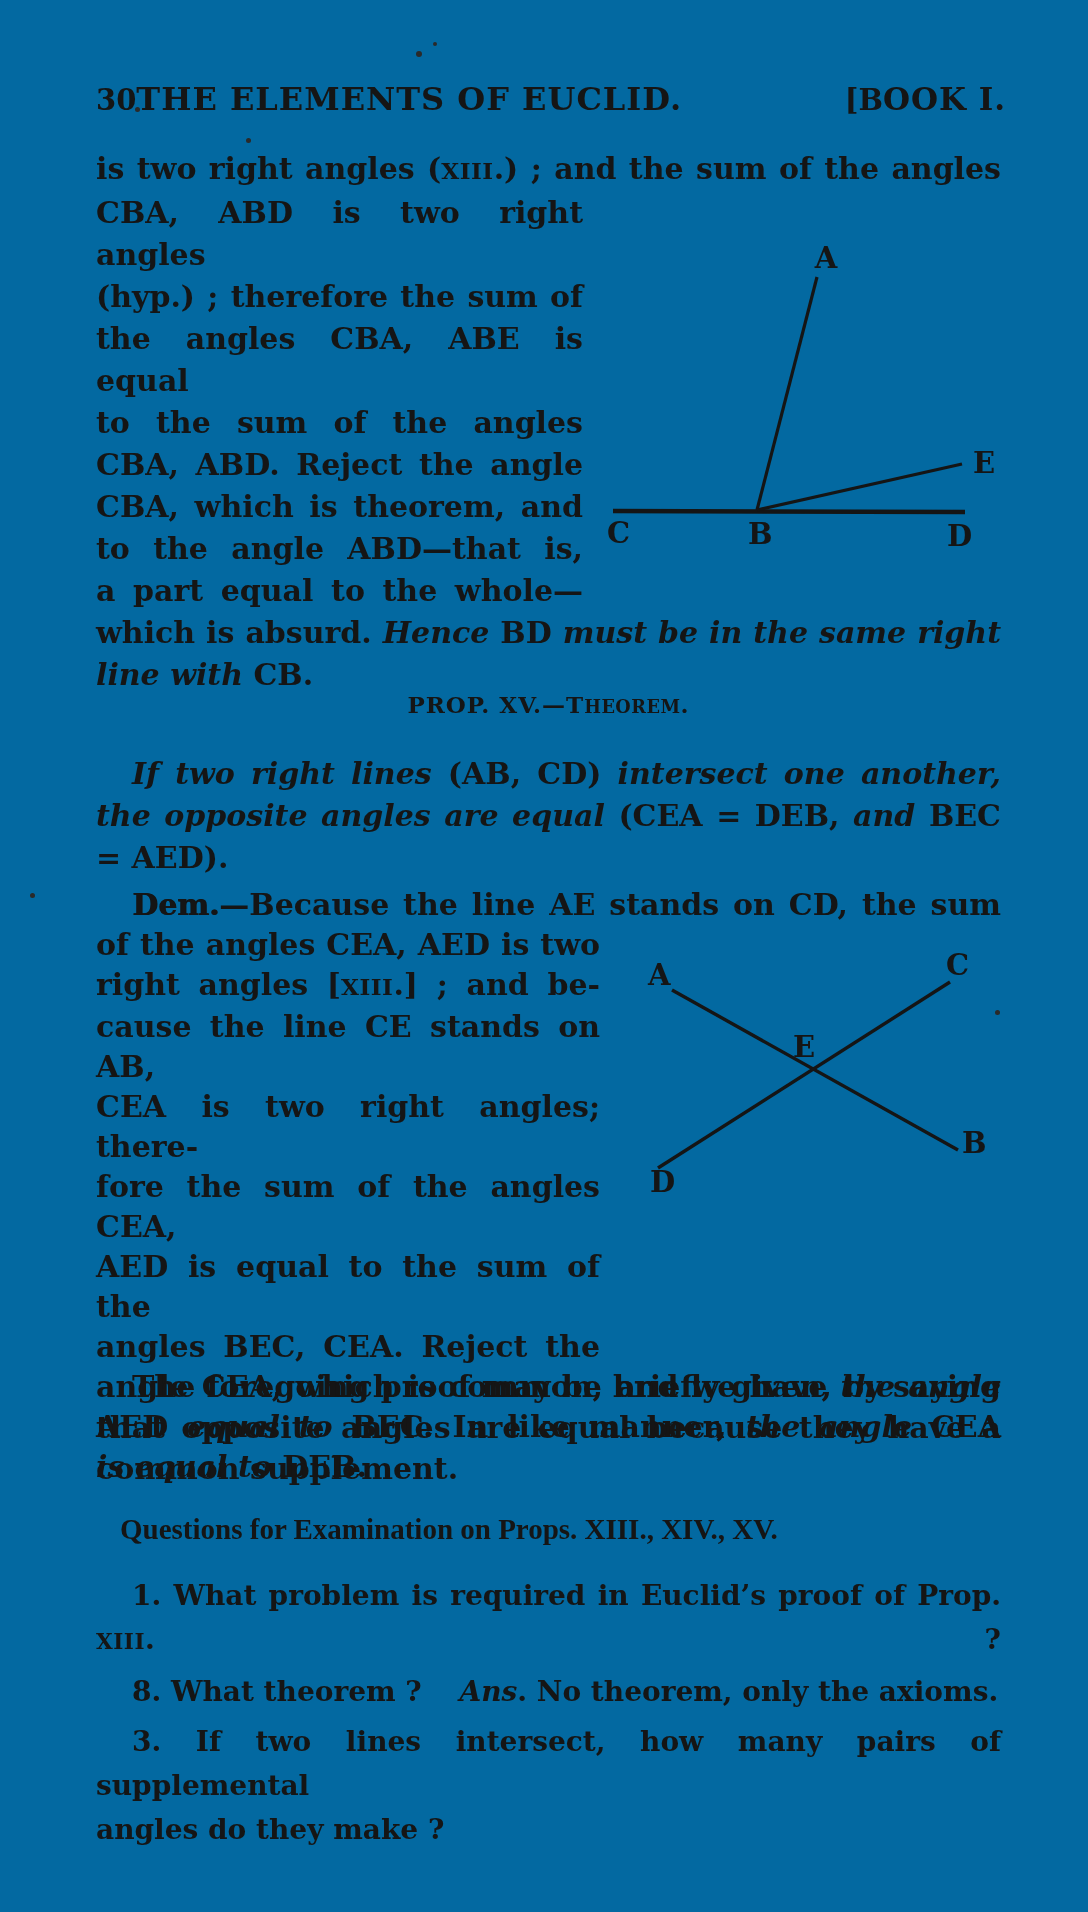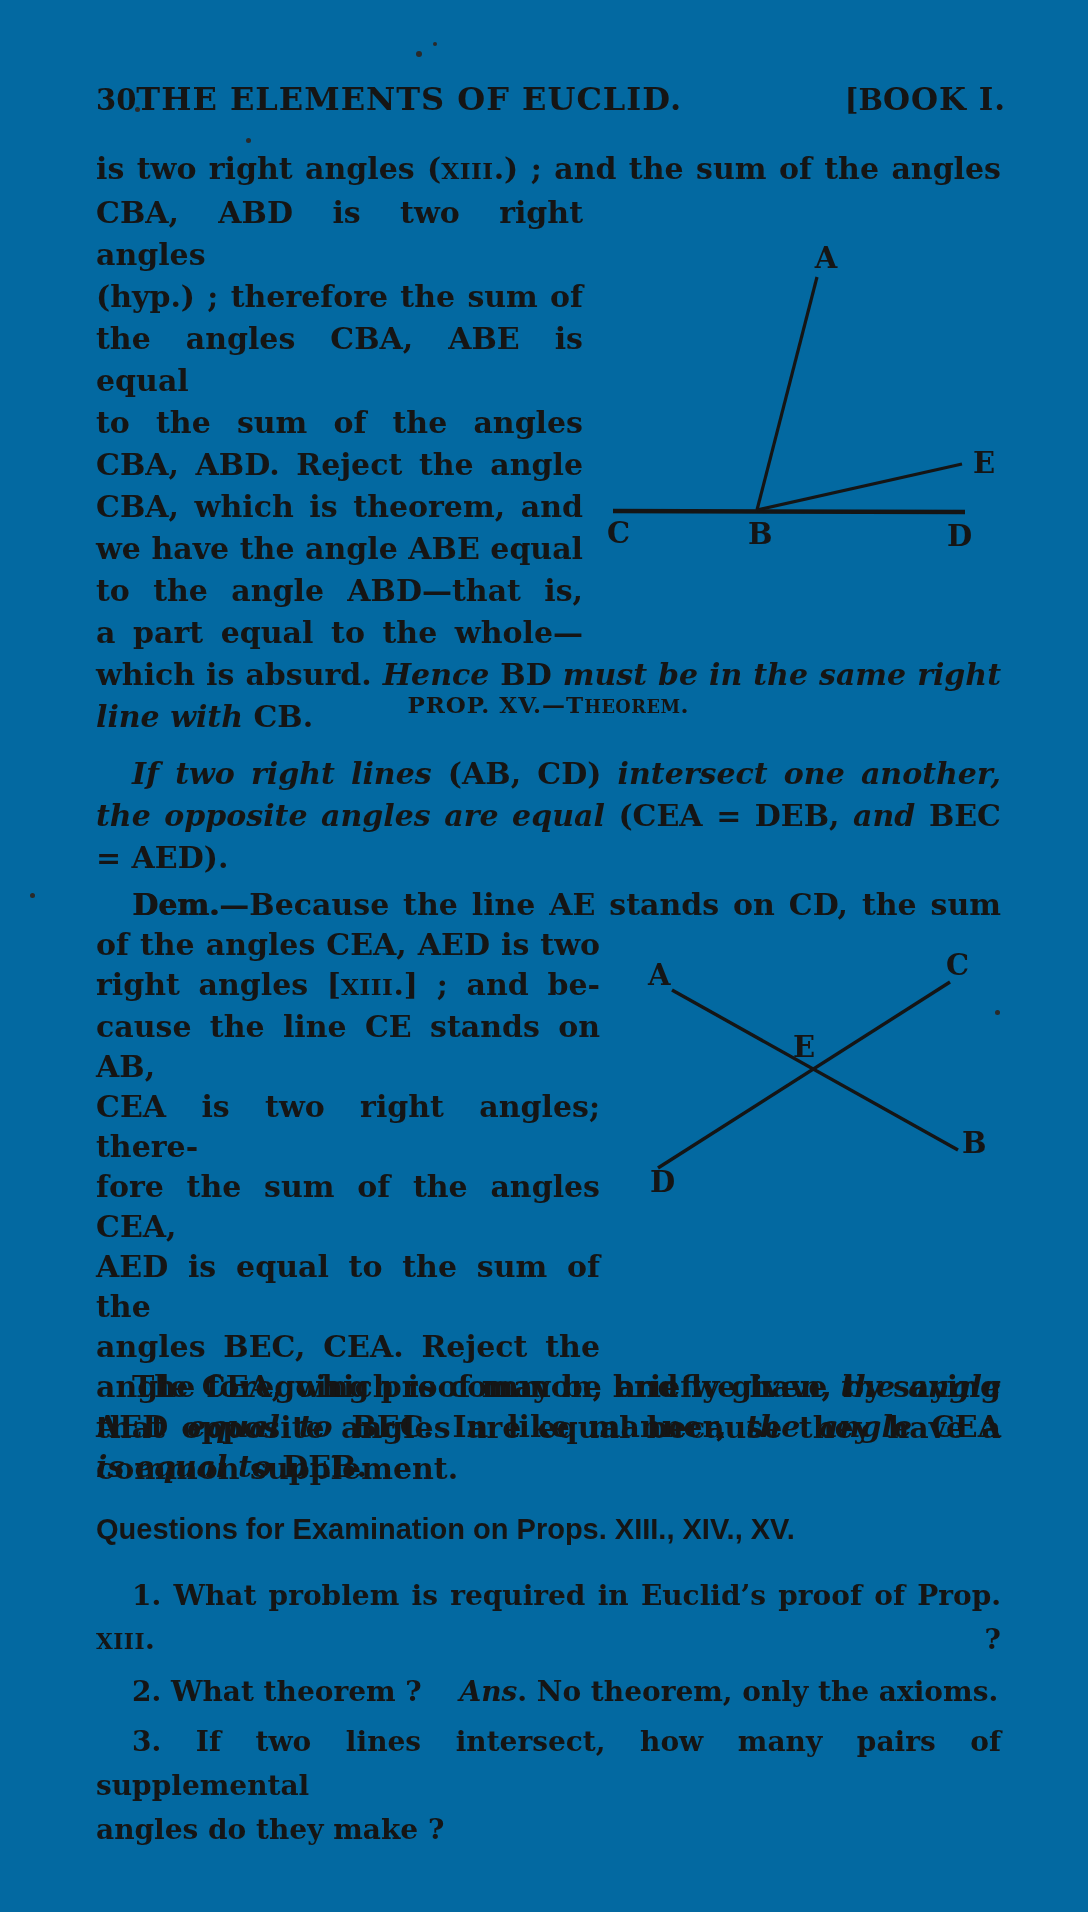--- a/index.html
+++ b/index.html
@@ -27,22 +27,22 @@
   .seg-sc{font-size:0.77em;letter-spacing:0.5px;}
   .para1{top:148px;}
   .prophead{top:683px;font-size:23px;letter-spacing:1px;}
   .prophead .tline{line-height:44px;}
   .theorem{top:753px;}
   .dem{top:885px;}
   .dem .tline{line-height:40px;}
   .dem .w-narrow{width:504px;}
   .proofpara{top:1366px;}
   .proofpara .tline{line-height:41px;}
-  .qhead{position:absolute;left:96px;top:1513px;width:905px;
-         font-family:Liberation Sans, sans-serif;font-weight:700;font-size:29px;}
+  .qhead{position:absolute;left:120px;top:1513px;width:905px;
+         font-family:Liberation Serif, serif;font-weight:700;font-size:29px;}
   .questions{top:1574px;font-size:28px;}
   .questions .tline{line-height:44px;}
   
   .fig{position:absolute;}
   .fig1{left:590px;top:235px;}
   .fig2{left:640px;top:945px;}
   .figlabel{font-family:"DejaVu Serif",serif;font-weight:700;font-size:29px;fill:#151515;}
   .stroke{stroke:#151515;fill:none;}
   
   .speck{position:absolute;background:#2a2a2a;border-radius:50%;}
@@ -59,21 +59,20 @@
   </div>
 
   <div class="block para1">
       <div class="tline w-full just"><span>is two right angles (</span><span class="seg-sc">XIII</span><span>.) ; and the sum of the angles</span></div>
       <div class="tline w-narrow just"><span>CBA, ABD is two right angles</span></div>
       <div class="tline w-narrow just"><span>(hyp.) ; therefore the sum of</span></div>
       <div class="tline w-narrow just"><span>the angles CBA, ABE is equal</span></div>
       <div class="tline w-narrow just"><span>to the sum of the angles</span></div>
       <div class="tline w-narrow just"><span>CBA, ABD.  Reject the angle</span></div>
       <div class="tline w-narrow just"><span>CBA, which is theorem, and</span></div>
-      <div class="tline w-narrow just"><span>we have the angle ABE equal</span></div>
       <div class="tline w-narrow just"><span>to the angle ABD—that is,</span></div>
       <div class="tline w-narrow just"><span>a part equal to the whole—</span></div>
       <div class="tline w-full just"><span>which is absurd.  </span><span class="seg-i">Hence</span><span> BD </span><span class="seg-i">must be in the same right</span></div>
       <div class="tline w-full"><span class="seg-i">line with</span><span> CB.</span></div>
     </div>
 
   <svg class="fig fig1" width="420" height="335">
     <line class="stroke" x1="23" y1="276" x2="375" y2="277" stroke-width="4.5"></line>
     <line class="stroke" x1="167" y1="275" x2="227" y2="42" stroke-width="3.2"></line>
     <line class="stroke" x1="167" y1="275" x2="372" y2="229" stroke-width="3.2"></line>
@@ -121,21 +120,21 @@
   <div class="block proofpara">
       <div class="tline w-full just ind"><span>The foregoing proof may be briefly given, by saying</span></div>
       <div class="tline w-full just"><span>that opposite angles are equal because they have a</span></div>
       <div class="tline w-full"><span>common supplement.</span></div>
     </div>
 
   <div class="qhead">Questions for Examination on Props. XIII., XIV., XV.</div>
 
   <div class="block questions">
       <div class="tline w-full just ind"><span>1. What problem is required in Euclid’s proof of Prop. </span><span class="seg-sc">XIII</span><span>. ?</span></div>
-      <div class="tline w-full ind gap"><span>2. What theorem ?  </span><span class="seg-i">Ans</span><span>.  No theorem, only the axioms.</span></div>
+      <div class="tline w-full ind gap"><span>8. What theorem ?  </span><span class="seg-i">Ans</span><span>.  No theorem, only the axioms.</span></div>
       <div class="tline w-full just ind gap"><span>3. If two lines intersect, how many pairs of supplemental</span></div>
       <div class="tline w-full"><span>angles do they make ?</span></div>
     </div>
 
   <div class="speck" style="left:135px;top:107px;width:5px;height:5px;"></div>
   <div class="speck" style="left:246px;top:138px;width:5px;height:5px;"></div>
   <div class="speck" style="left:416px;top:51px;width:6px;height:6px;"></div>
   <div class="speck" style="left:433px;top:42px;width:4px;height:4px;"></div>
   <div class="speck" style="left:30px;top:893px;width:5px;height:5px;"></div>
   <div class="speck" style="left:995px;top:1010px;width:5px;height:5px;"></div>

